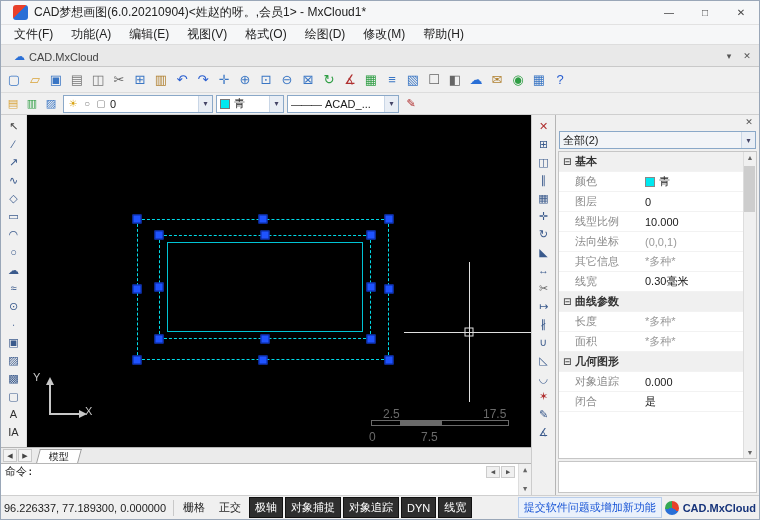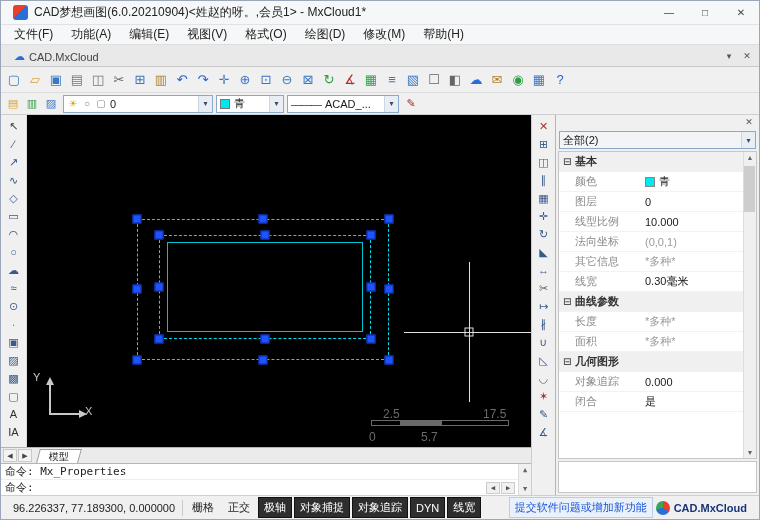--- a/index.html
+++ b/index.html
@@ -101,21 +101,21 @@
 
   
   .command{height:32px;flex:0 0 auto;background:#fff;border-top:1px solid #b5b5b5;position:relative;font-family:"DejaVu Sans Mono","Liberation Mono",monospace;font-size:11px}
   .cmd-history{height:16px;line-height:16px;padding-left:4px;border-bottom:1px solid #eee;color:#222}
   .cmd-input-row{height:15px;display:flex;align-items:center;padding-left:4px;color:#222}
   .cmd-hscroll{margin-left:auto;display:flex;margin-right:16px;gap:1px}
   .cmd-hbtn{width:14px;height:12px;background:#f0f0f0;border:1px solid #ccc;font-size:7px;display:flex;align-items:center;justify-content:center;color:#555}
   .cmd-side{position:absolute;right:0;top:0;bottom:0;width:13px;background:#f0f0f0;border-left:1px solid #ddd;display:flex;flex-direction:column;justify-content:space-between;align-items:center;font-size:7px;color:#666;padding:2px 0}
 
   
-  .statusbar{height:24px;flex:0 0 auto;background:#f0f0f0;border-top:1px solid #cfcfcf;display:flex;align-items:center;padding:0 12px;gap:3px;font-size:11px}
+  .statusbar{height:24px;flex:0 0 auto;background:#f0f0f0;border-top:1px solid #cfcfcf;display:flex;align-items:center;padding:0 3px;gap:3px;font-size:11px}
   .coords{min-width:166px;color:#222;white-space:nowrap}
   .sep{width:1px;height:16px;background:#c9c9c9}
   .toggle{padding:2px 5px;color:#222;white-space:nowrap;border:1px solid transparent}
   .toggle.active{background:#2e2e2e;color:#fff;border:1px solid #111}
   .feedback{color:#1a56d6;background:#eaf1fb;border:1px solid #b9cdea;padding:2px 5px;margin-left:auto;white-space:nowrap}
   .brand{display:flex;align-items:center;gap:4px;font-weight:bold;color:#16337a;white-space:nowrap}
   .brand-logo{width:14px;height:14px;border-radius:50%;background:conic-gradient(#e8402a 0 120deg,#2a6fd6 120deg 260deg,#35a854 260deg 360deg)}
 </style>
 </head>
 <body>
@@ -431,21 +431,21 @@
           <div class="ch" style="left:377px;top:217px;width:130px;height:1px"></div>
           <div class="pickbox" style="left:442px;top:217px"></div>
 
           <div class="scalebar">
             <span class="t1">2.5</span>
             <span class="t2">17.5</span>
             <div class="bar">
                 <div class="fill"></div>
               </div>
             <span class="b1">0</span>
-            <span class="b2">5.7</span>
+            <span class="b2">7.5</span>
           </div>
 
           <div class="ucs">
             <span class="yl">Y</span>
             <div class="varrow"></div>
               <div class="vline"></div>
             <div class="hline"></div>
               <div class="harrow"></div>
             <span class="xl">X</span>
           </div>
@@ -454,21 +454,20 @@
 
       <div class="layout-bar">
         <button class="nav-btn">◀</button>
         <button class="nav-btn">▶</button>
         <div class="model-tab">
           <span>模型</span>
         </div>
       </div>
 
       <div class="command">
-        <div class="cmd-history">命令: Mx_Properties</div>
         <div class="cmd-input-row">
           <span>命令:</span>
           <div class="cmd-hscroll">
             <button class="cmd-hbtn">◀</button>
             <button class="cmd-hbtn">▶</button>
           </div>
         </div>
         <div class="cmd-side">
           <span>▲</span>
           <span>▼</span>

